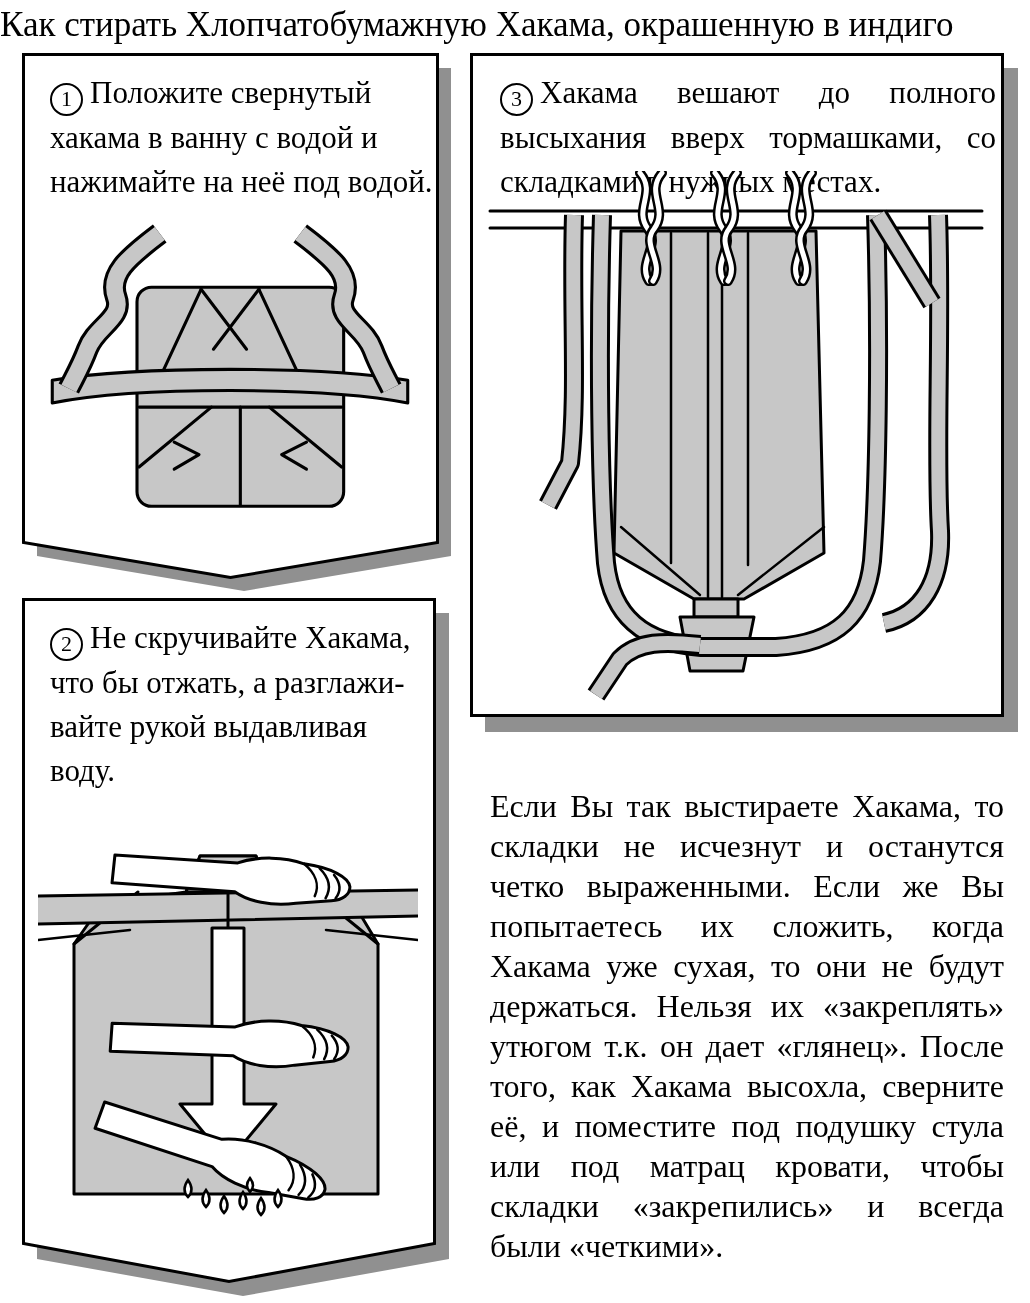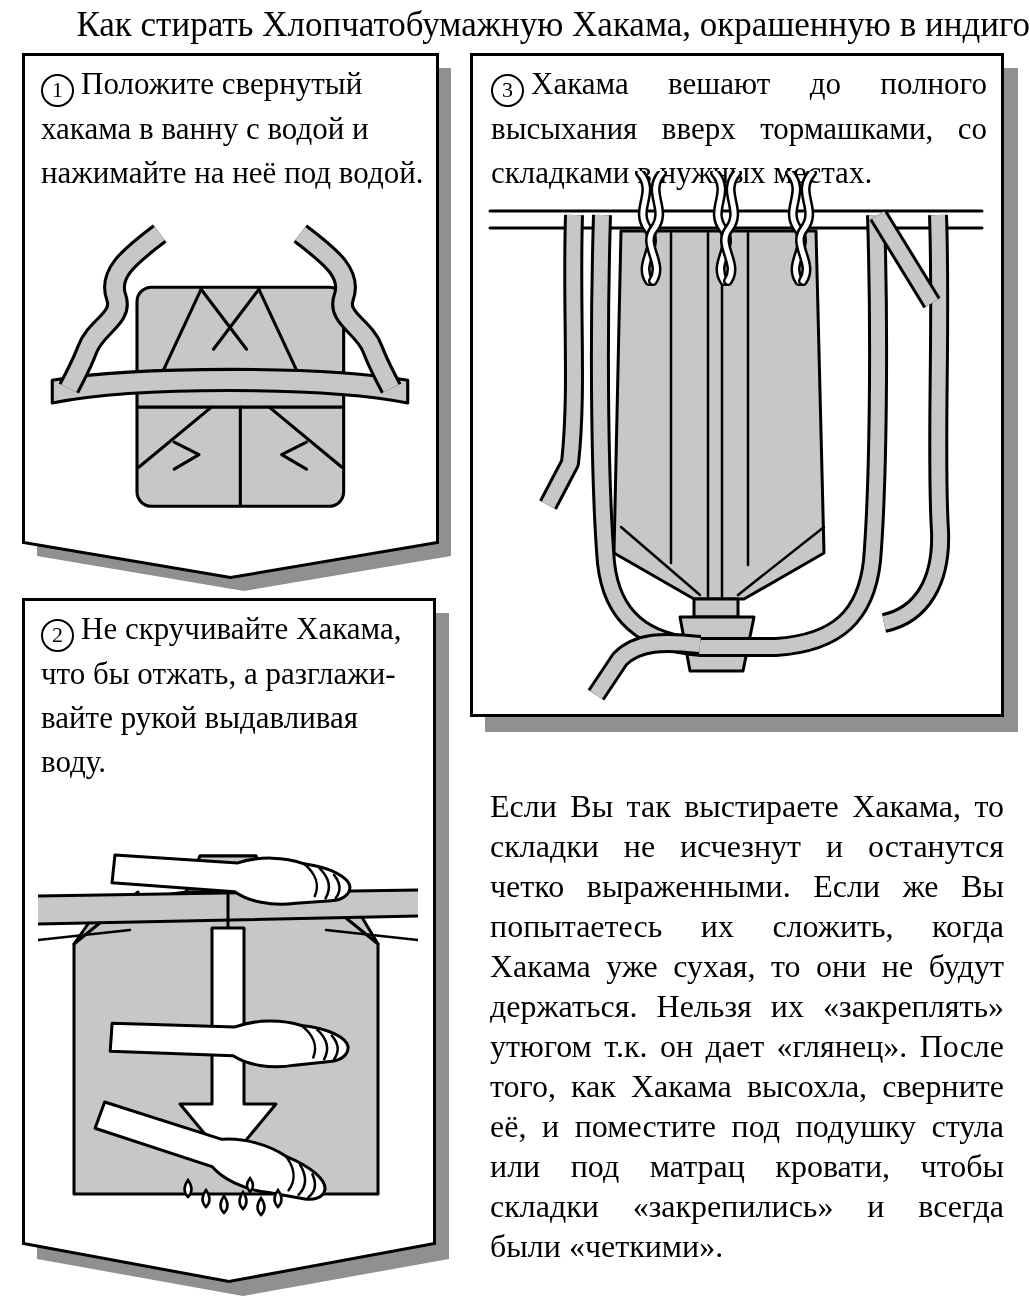--- a/index.html
+++ b/index.html
@@ -2,28 +2,28 @@
 <html><head>
 <meta charset="utf-8">
 <style>
   html,body{margin:0;padding:0;background:#ffffff;}
   .page{
     position:relative; width:1030px; height:1303px; background:#ffffff;
     font-family:"Liberation Serif", serif; color:#000; overflow:hidden;
   }
   .title{
     position:absolute; left:0; top:4px; width:1030px;
-    text-align:right; font-size:35px; line-height:42px; white-space:nowrap;
+    text-align:left; font-size:35px; line-height:42px; white-space:nowrap;
   }
   .box{position:absolute;}
   .box svg.frame{position:absolute; left:0; top:0;}
   .shadow{fill:#909090;}
   .panelface{fill:#ffffff; stroke:#000; stroke-width:3;}
   .steptext{
-    position:absolute; font-size:31px; line-height:44px; margin:1px;
+    position:absolute; font-size:31px; line-height:44px; margin:10px;
   }
   .just{text-align:justify;}
   .circled{
     display:inline-block; width:29px; height:29px; border:2.5px solid #000;
     border-radius:50%; text-align:center; line-height:28px; font-size:22px;
     vertical-align:-3px; margin-right:7px;
   }
   .footer{
     position:absolute; left:490px; top:786px; width:514px;
     font-size:32px; line-height:40px; text-align:justify; margin:0;

